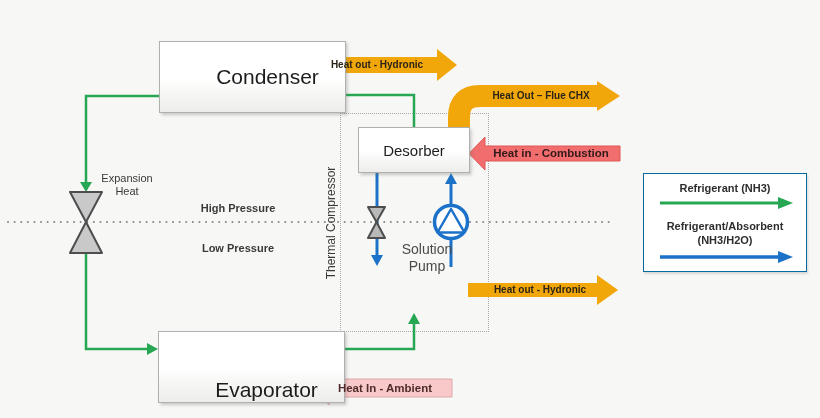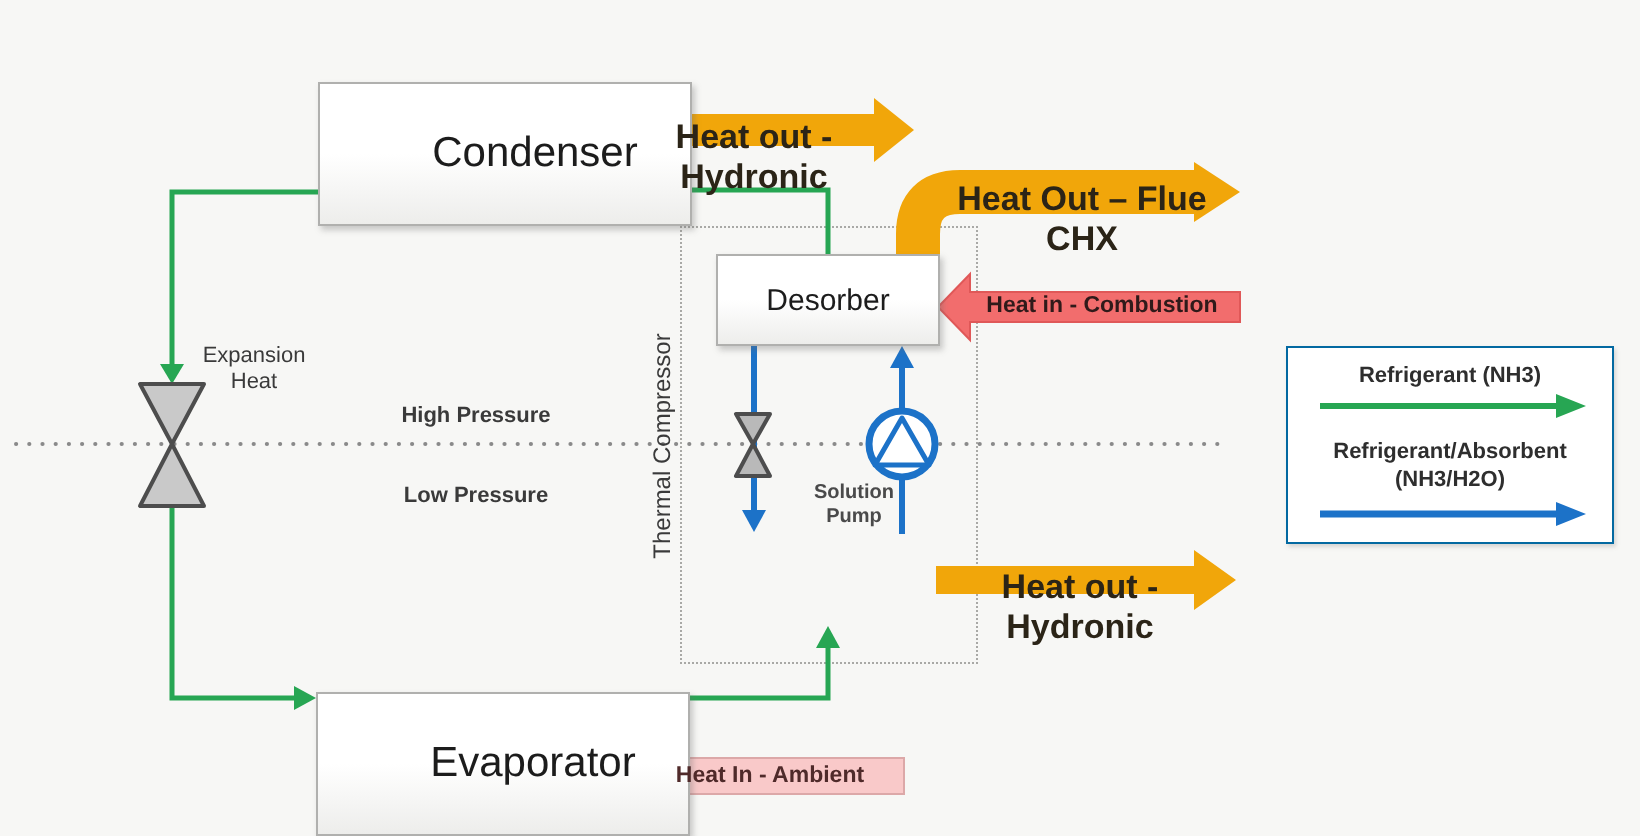--- a/index.html
+++ b/index.html
@@ -7,25 +7,25 @@
   #stage{position:relative;width:820px;height:418px;background:#f7f7f5;overflow:hidden;}
   #flow-svg{position:absolute;left:0;top:0;}
   .comp-box{position:absolute;background:linear-gradient(180deg,#ffffff 50%,#ededeb);
     border:1px solid #b0b0ae;box-shadow:1.5px 2px 3px rgba(110,110,110,.35);
     display:flex;align-items:center;justify-content:center;color:#1c1c1c;}
   .box-lg{width:155px;height:70px;font-size:21px;padding-left:30px;}
   .box-sm{width:110px;height:44px;font-size:15px;}
   .dashed-box{position:absolute;left:340px;top:113px;width:147px;height:217px;
     border:1px dotted #a9a9a6;background:transparent;}
   .lbl{position:absolute;text-align:center;color:#333;line-height:1.18;}
-  .heat-lbl{font-weight:bold;font-size:17px;color:#2b2417;}
+  .heat-lbl{font-weight:bold;font-size:10px;color:#2b2417;}
   .heat-lbl-red{font-weight:bold;font-size:11.5px;color:#301a1a;}
   .heat-lbl-pink{font-weight:bold;font-size:11.5px;color:#4f2a2a;}
   .small-lbl{font-size:11px;font-weight:700;color:#3a3a3a;}
-  .tiny-lbl{font-size:10px;font-weight:700;color:#4a4a4a;}
+  .tiny-lbl{font-size:14px;font-weight:400;color:#4a4a4a;}
   .thermal-lbl{position:absolute;left:268px;top:216px;width:126px;text-align:center;
     font-size:12px;color:#3a3a3a;transform:rotate(-90deg);white-space:nowrap;}
   .legend{position:absolute;left:643px;top:173px;width:162px;height:97px;background:#ffffff;
     border:1px solid #0369a1;box-shadow:1px 1.5px 2px rgba(120,120,120,.25);}
   .legend .l-txt{position:absolute;width:100%;text-align:center;font-size:11px;font-weight:600;color:#2e2e2e;line-height:1.25;}
   .legend svg{position:absolute;}
 </style>
 </head>
 <body>
 
@@ -88,21 +88,21 @@
 
     <g>
       <circle cx="451" cy="222" r="16.5" fill="#ffffff" stroke="#1c72c8" stroke-width="3.5"></circle>
       <polygon points="451,209 464.5,232.5 437.5,232.5" fill="#ffffff" stroke="#1c72c8" stroke-width="2.5" stroke-linejoin="round"></polygon>
     </g>
   </svg>
 
   <div class="comp-box box-lg" style="left:159px;top:41px;">
     <span>Condenser</span>
   </div>
-  <div class="comp-box box-lg" style="left:158px;top:346px;">
+  <div class="comp-box box-lg" style="left:158px;top:331px;align-items:flex-end;">
     <span>Evaporator</span>
   </div>
   <div class="comp-box box-sm" style="left:358px;top:127px;">
     <span>Desorber</span>
   </div>
 
   <div class="thermal-lbl">Thermal Compressor</div>
 
   <div class="lbl small-lbl" style="left:95px;top:172px;width:64px;font-weight:400;">
     <div>Expansion</div>

